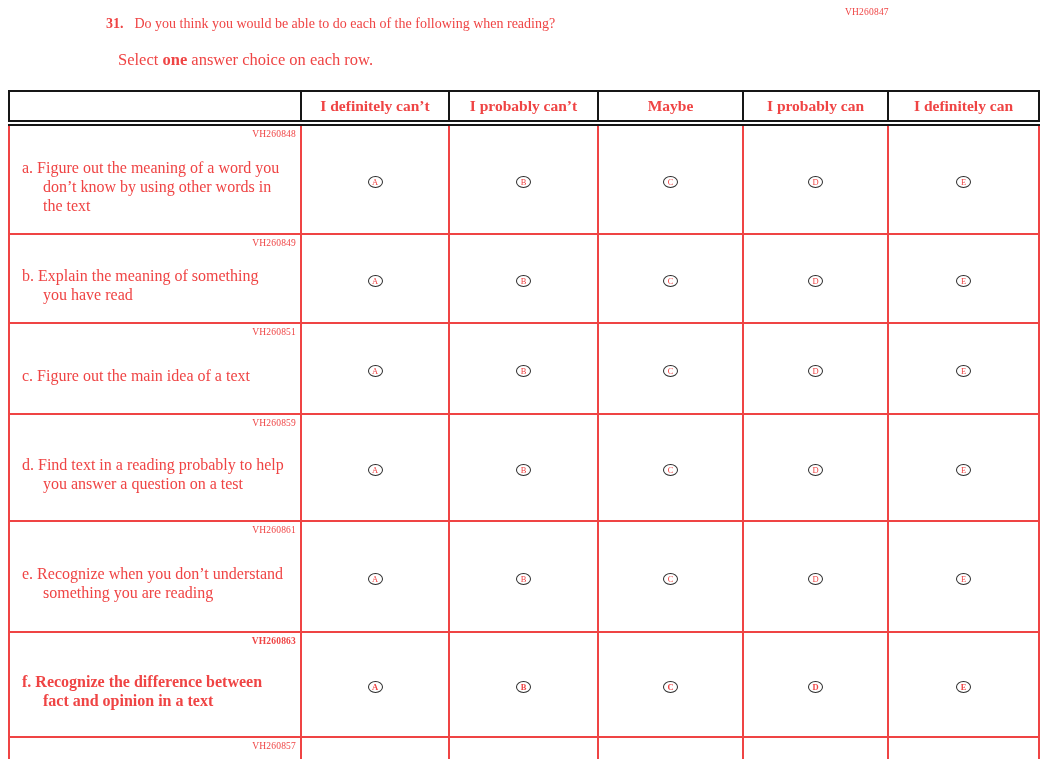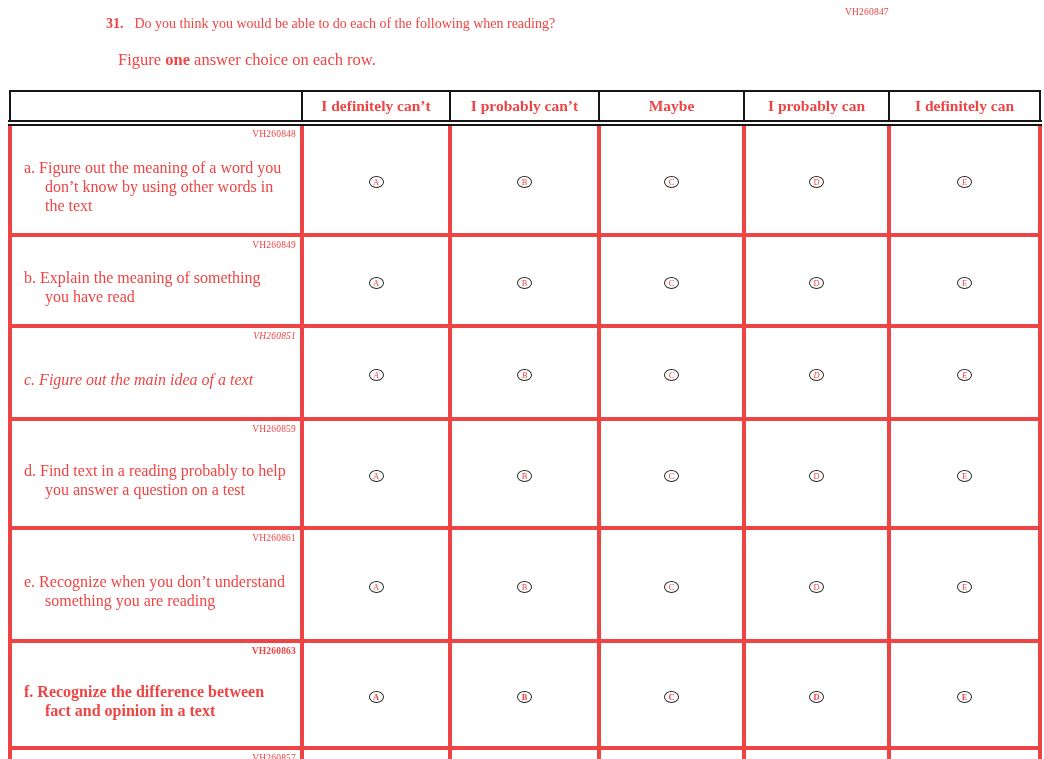--- a/index.html
+++ b/index.html
@@ -33,21 +33,21 @@
     background:#fff;
   }
   table.matrix th{
     border:2px solid #161616;
     border-bottom:6px double #161616;
     font-size:15.5px;font-weight:bold;
     text-align:center;vertical-align:middle;
     height:26px;padding:1px 6px;
   }
   table.matrix td{
-    border:4px solid #ef4444;
+    border:2px solid #ef4444;
   }
   td.qcell{
     position:relative;
     vertical-align:middle;
     padding:18px 14px 5px 33px;
   }
   .row-code{
     position:absolute;top:3px;right:4px;
     font-size:9.5px;letter-spacing:.2px;
   }
@@ -60,36 +60,36 @@
     display:inline-flex;align-items:center;justify-content:center;
     width:15px;height:12px;
     border:1.3px solid #2b2b2b;border-radius:50%;
     font-size:8.5px;line-height:1;
     font-family:"Liberation Serif", serif;
     cursor:pointer;
     box-sizing:border-box;
   }
   tr.row-a td{height:84px;}
   tr.row-b td{height:64px;}
-  tr.row-c td{height:66px;font-style:italic;}
+  tr.row-c td{height:66px;}
   tr.row-d td{height:82px;}
   tr.row-e td{height:86px;}
   tr.row-f td{height:80px;font-weight:bold;}
   tr.row-g td{height:82px;}
 </style>
 </head>
 <body>
 
 <div class="page">
 
   <div class="doc-code">VH260847</div>
 
   <div class="q-line1"><span class="q-number">31.</span><span>Do you think you would be able to do each of the following when reading?</span></div>
 
-  <div class="q-line2"><span>Figure </span><span class="bold">one</span><span> answer choice on each row.</span></div>
+  <div class="q-line2"><span>Select </span><span class="bold">one</span><span> answer choice on each row.</span></div>
 
   <table class="matrix">
     <colgroup>
       <col style="width:292px">
         <col style="width:148px">
         <col style="width:149px">
       <col style="width:145px">
         <col style="width:145px">
         <col style="width:151px">
     </colgroup>

